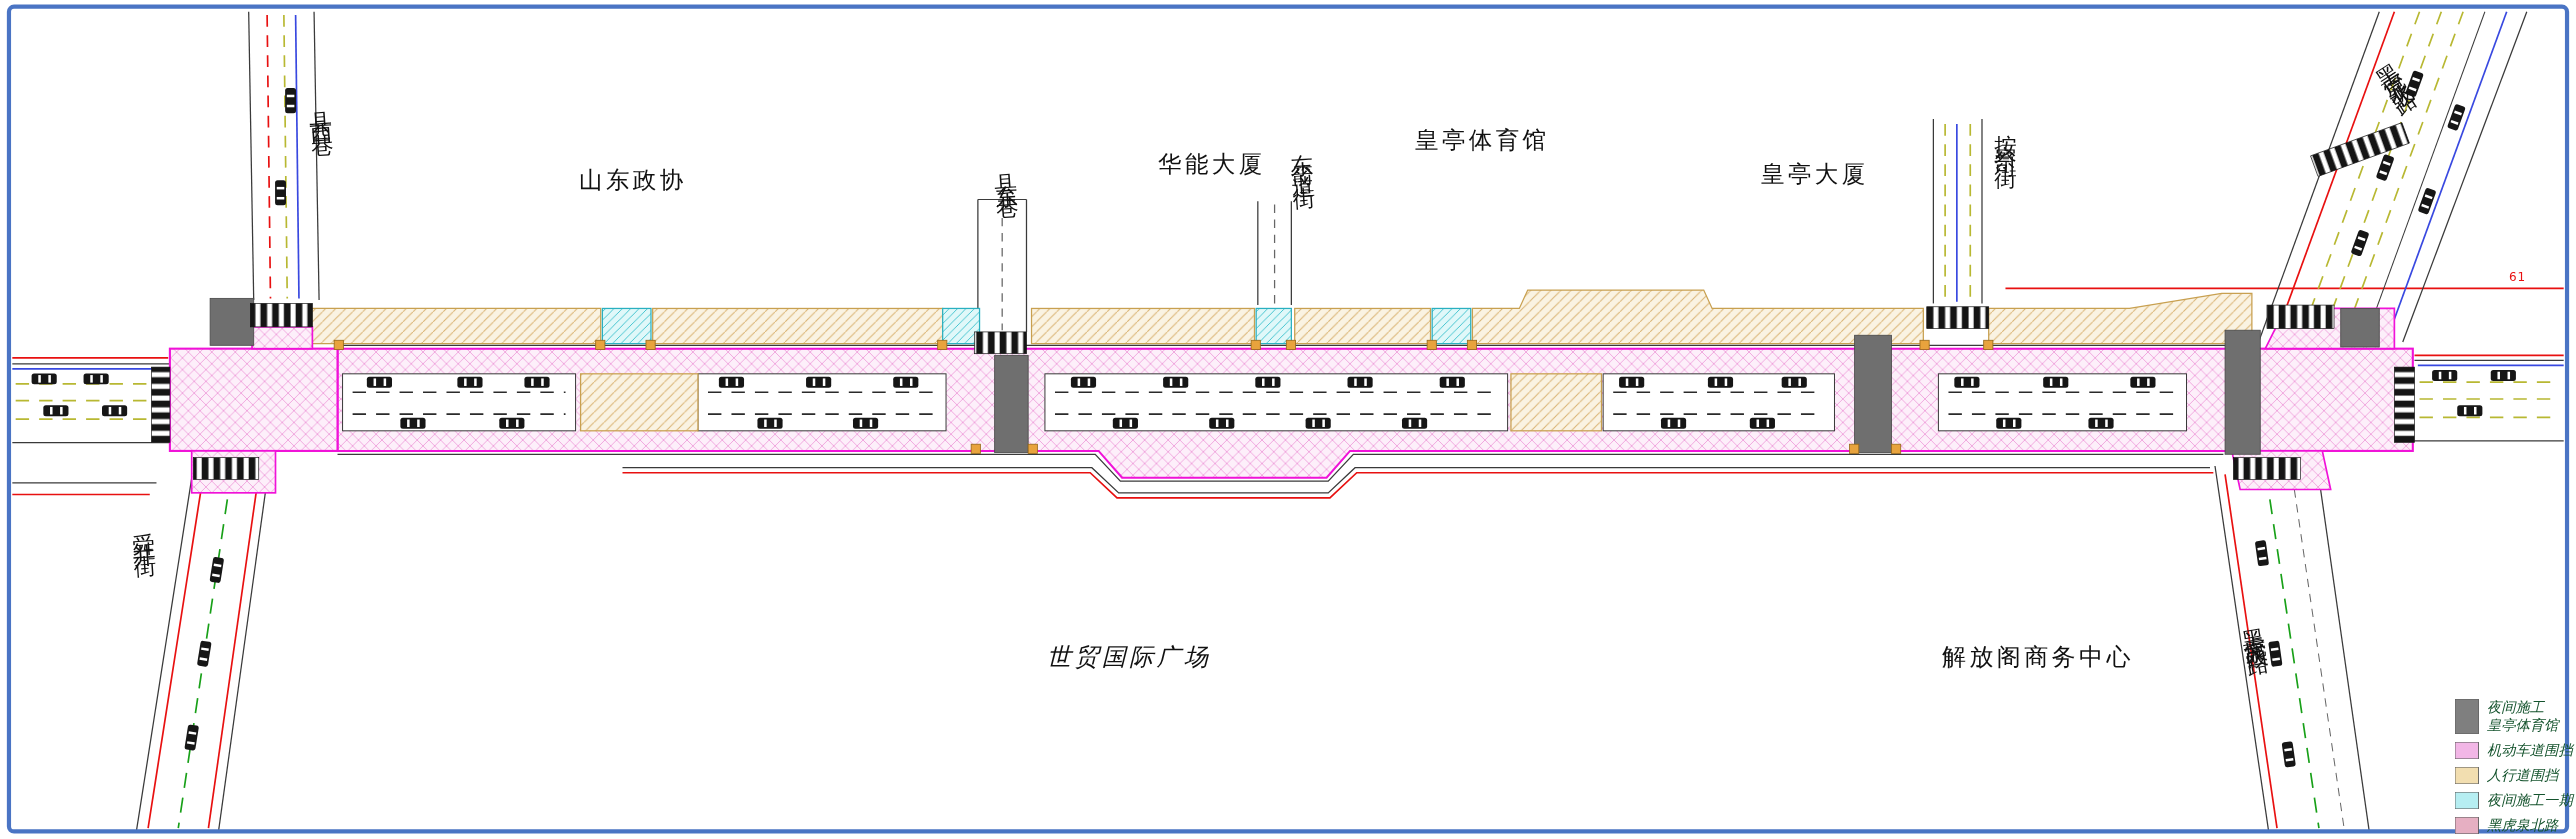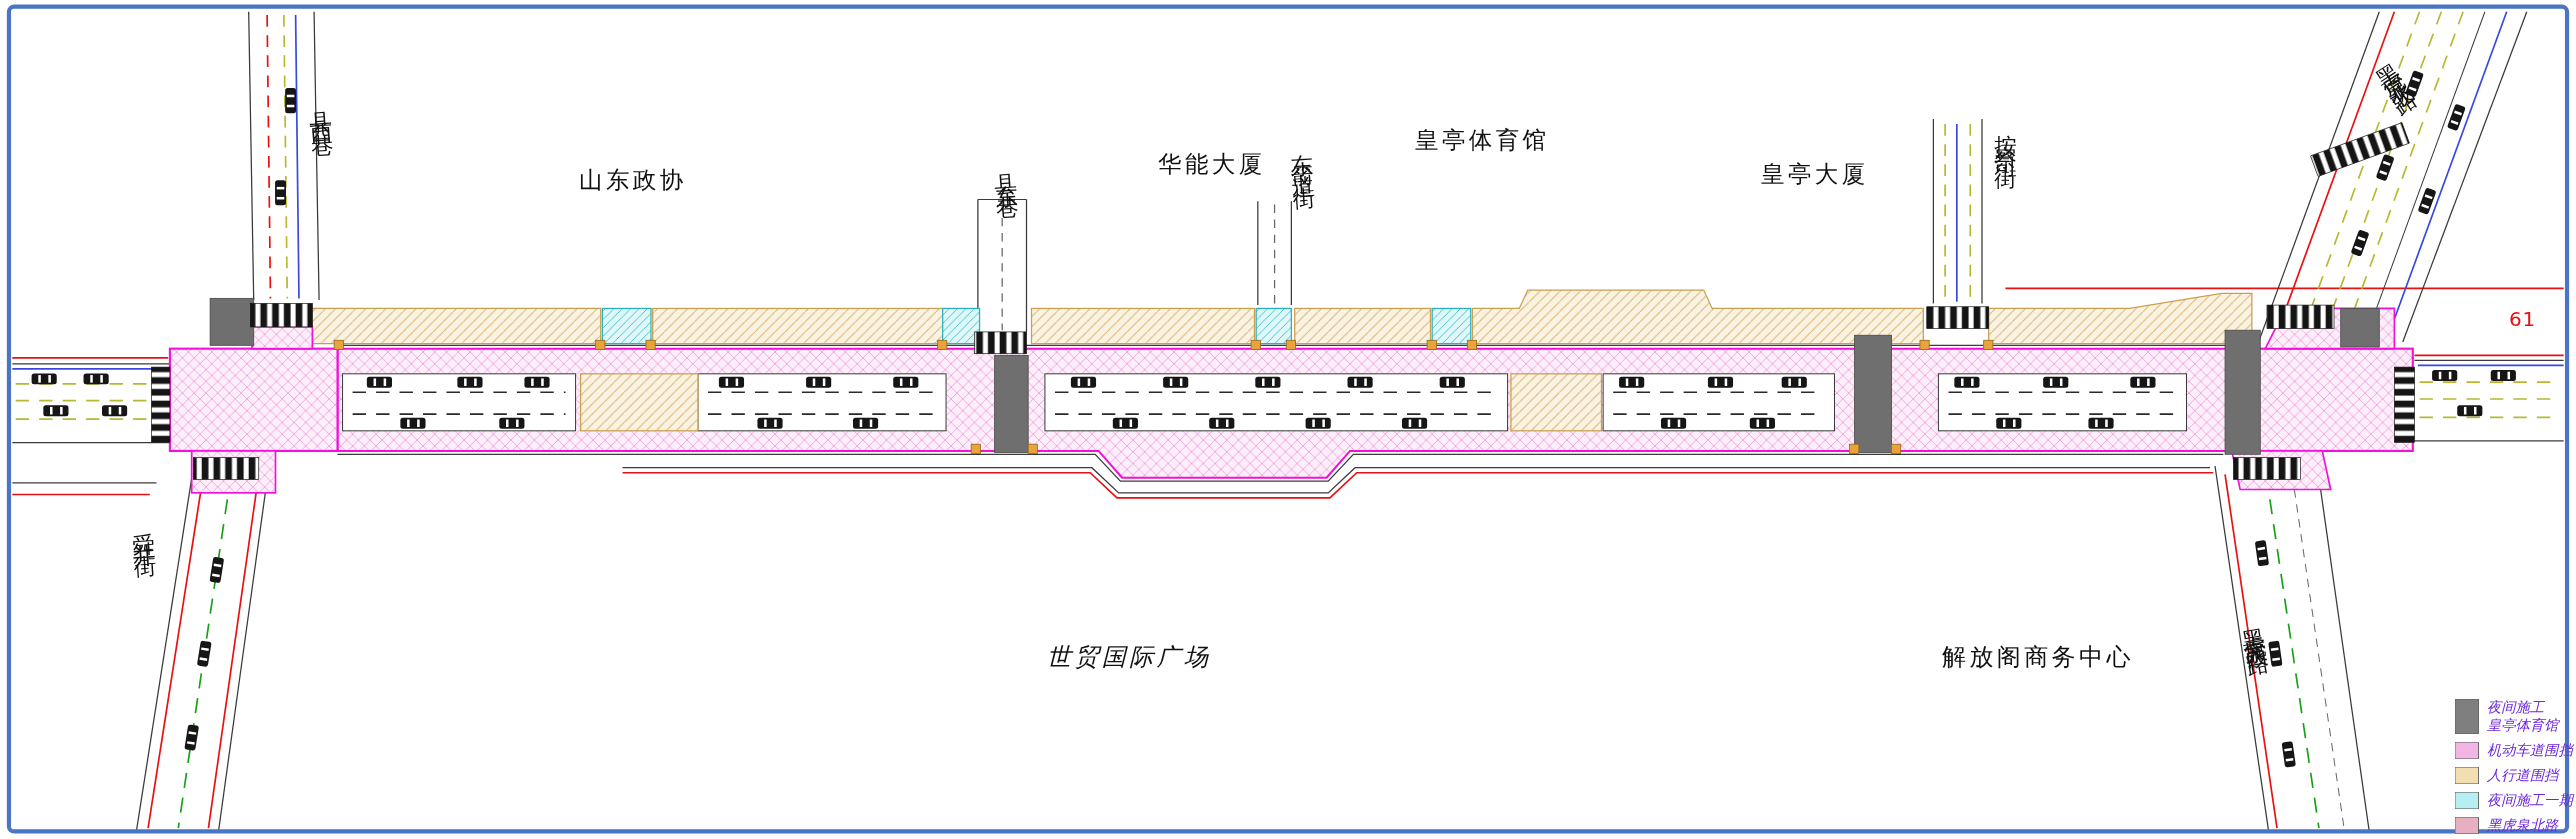--- a/index.html
+++ b/index.html
@@ -10,24 +10,24 @@
   .lbl{position:absolute;font-size:23.5px;letter-spacing:3.4px;color:#111;
        white-space:nowrap;font-family:"DejaVu Serif","Liberation Serif",serif;}
   .wraplbl{position:absolute;font-size:23.5px;letter-spacing:1.7px;color:#111;
        width:132px;line-height:1.65;font-family:"DejaVu Serif","Liberation Serif",serif;}
   .vlbl{position:absolute;font-size:22.6px;color:#111;writing-mode:vertical-rl;
        text-orientation:upright;letter-spacing:11px;white-space:nowrap;
        font-family:"DejaVu Serif","Liberation Serif",serif;}
   .tilt33{transform:rotate(-33deg);transform-origin:top center;letter-spacing:7.5px;}
   .tilt10{transform:rotate(-10deg);transform-origin:top center;letter-spacing:5.9px;}
   .tilt4{transform:rotate(-4deg);transform-origin:top center;}
-  .marker61{position:absolute;color:#e81010;font-size:20px;letter-spacing:0.8px;margin-top:37px;}
+  .marker61{position:absolute;color:#e81010;font-size:12px;letter-spacing:0.8px;}
   .legend{position:absolute;left:2455px;top:699px;}
   .legend-row{display:flex;align-items:flex-start;gap:8.4px;margin-bottom:7.5px;}
-  .legend-text{font-size:14.3px;line-height:17.6px;color:#6d28d9;font-style:italic;
+  .legend-text{font-size:14.3px;line-height:17.6px;color:#14532d;font-style:italic;
        font-family:"DejaVu Serif","Liberation Serif",serif;white-space:nowrap;}
 </style>
 </head>
 <body>
 
 <svg id="scene" width="2576" height="839" viewBox="0 0 3072 1001" xmlns="http://www.w3.org/2000/svg">
   <defs>
     <pattern id="pinkHatch" width="14" height="14" patternUnits="userSpaceOnUse">
       <rect width="14" height="14" fill="#fdeffa"></rect>
       <path d="M0 14 L14 0 M0 0 L14 14" stroke="#efa3dc" stroke-width="1.1"></path>

